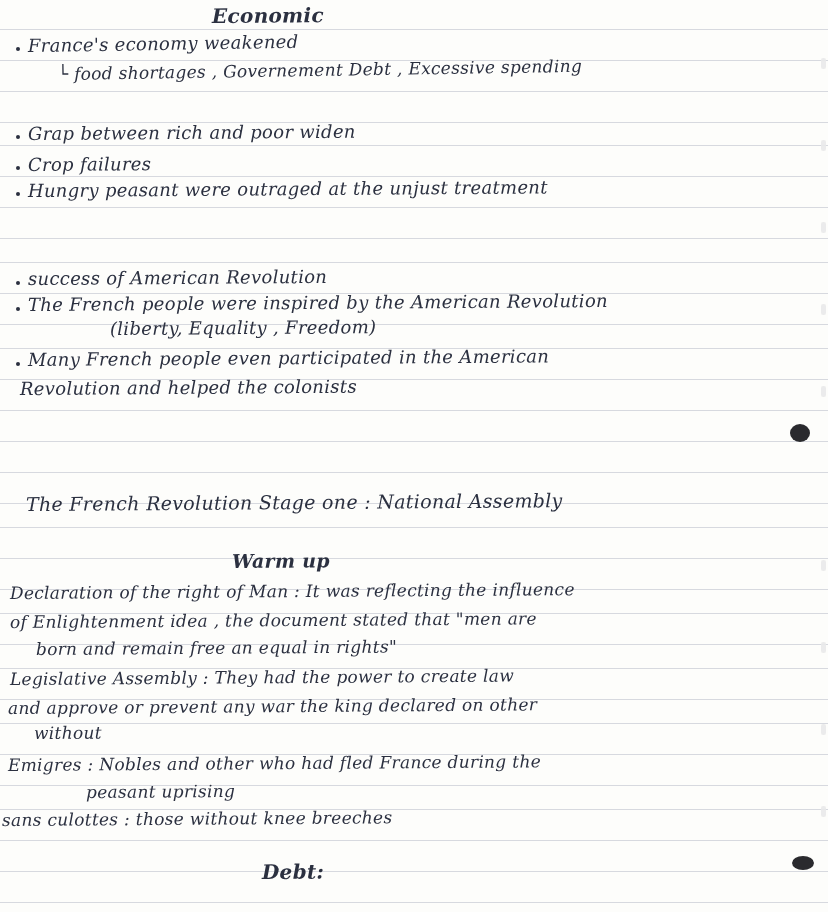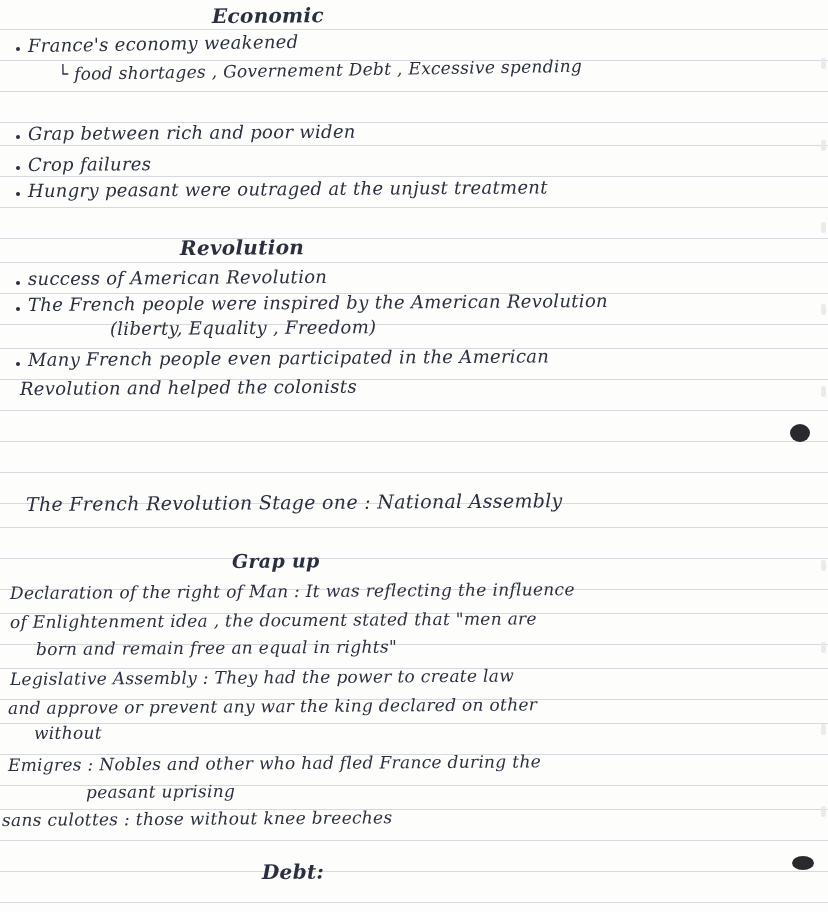--- a/index.html
+++ b/index.html
@@ -130,38 +130,37 @@
 
   <div class="bullet" style="left:16px; top:135px;"></div>
   <div class="hw s18 tilt3" style="left:28px; top:123px;">Grap between rich and poor widen</div>
 
   <div class="bullet" style="left:16px; top:166px;"></div>
   <div class="hw s18 tilt3" style="left:28px; top:154px;">Crop failures</div>
 
   <div class="bullet" style="left:16px; top:192px;"></div>
   <div class="hw s18 tilt3" style="left:28px; top:180px;">Hungry peasant were outraged at the unjust treatment</div>
 
-  <div class="hw s20 heading tilt3" style="left:180px; top:236px;">Revolution</div>
 
   <div class="bullet" style="left:16px; top:281px;"></div>
   <div class="hw s18 tilt3" style="left:28px; top:268px;">success of American Revolution</div>
 
   <div class="bullet" style="left:16px; top:307px;"></div>
   <div class="hw s18 tilt3" style="left:28px; top:294px;">The French people were inspired by the American Revolution</div>
 
   <div class="hw s18 tilt3" style="left:110px; top:318px;">(liberty, Equality , Freedom)</div>
 
   <div class="bullet" style="left:16px; top:362px;"></div>
   <div class="hw s18 tilt3" style="left:28px; top:349px;">Many French people even participated in the American</div>
 
   <div class="hw s18 tilt3" style="left:20px; top:378px;">Revolution and helped the colonists</div>
 
   <div class="hw s19 tilt3" style="left:26px; top:493px;">The French Revolution Stage one : National Assembly</div>
 
-  <div class="hw s19 heading tilt3" style="left:232px; top:550px;">Grap up</div>
+  <div class="hw s19 heading tilt3" style="left:232px; top:550px;">Warm up</div>
 
   <div class="hw s17 tilt3" style="left:10px; top:583px;">Declaration of the right of Man : It was reflecting the influence</div>
   <div class="hw s17 tilt3" style="left:10px; top:612px;">of Enlightenment idea , the document stated that "men are</div>
   <div class="hw s17 tilt3" style="left:36px; top:639px;">born and remain free an equal in rights"</div>
 
   <div class="hw s17 tilt3" style="left:10px; top:669px;">Legislative Assembly : They had the power to create law</div>
   <div class="hw s17 tilt3" style="left:8px; top:698px;">and approve or prevent any war the king declared on other</div>
   <div class="hw s17 tilt3" style="left:34px; top:723px;">without</div>
 
   <div class="hw s17 tilt3" style="left:8px; top:755px;">Emigres : Nobles and other who had fled France during the</div>

